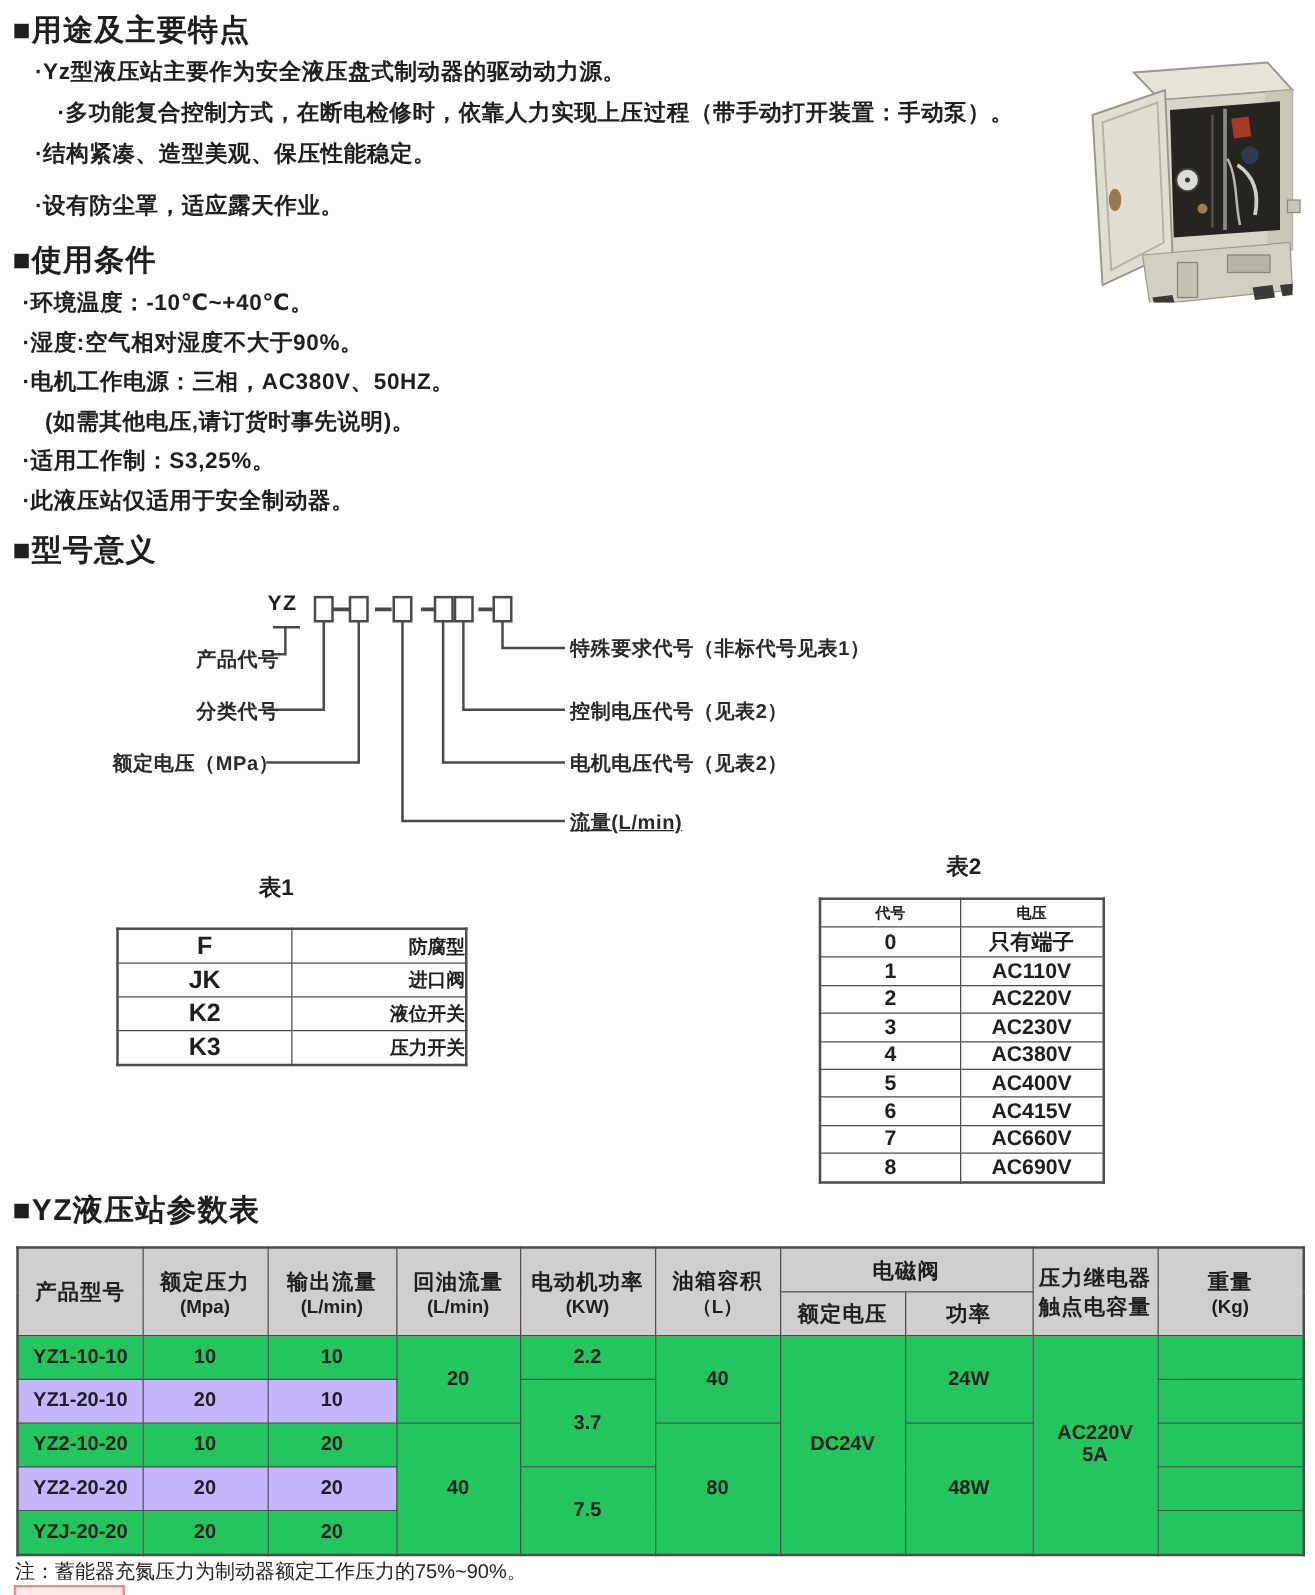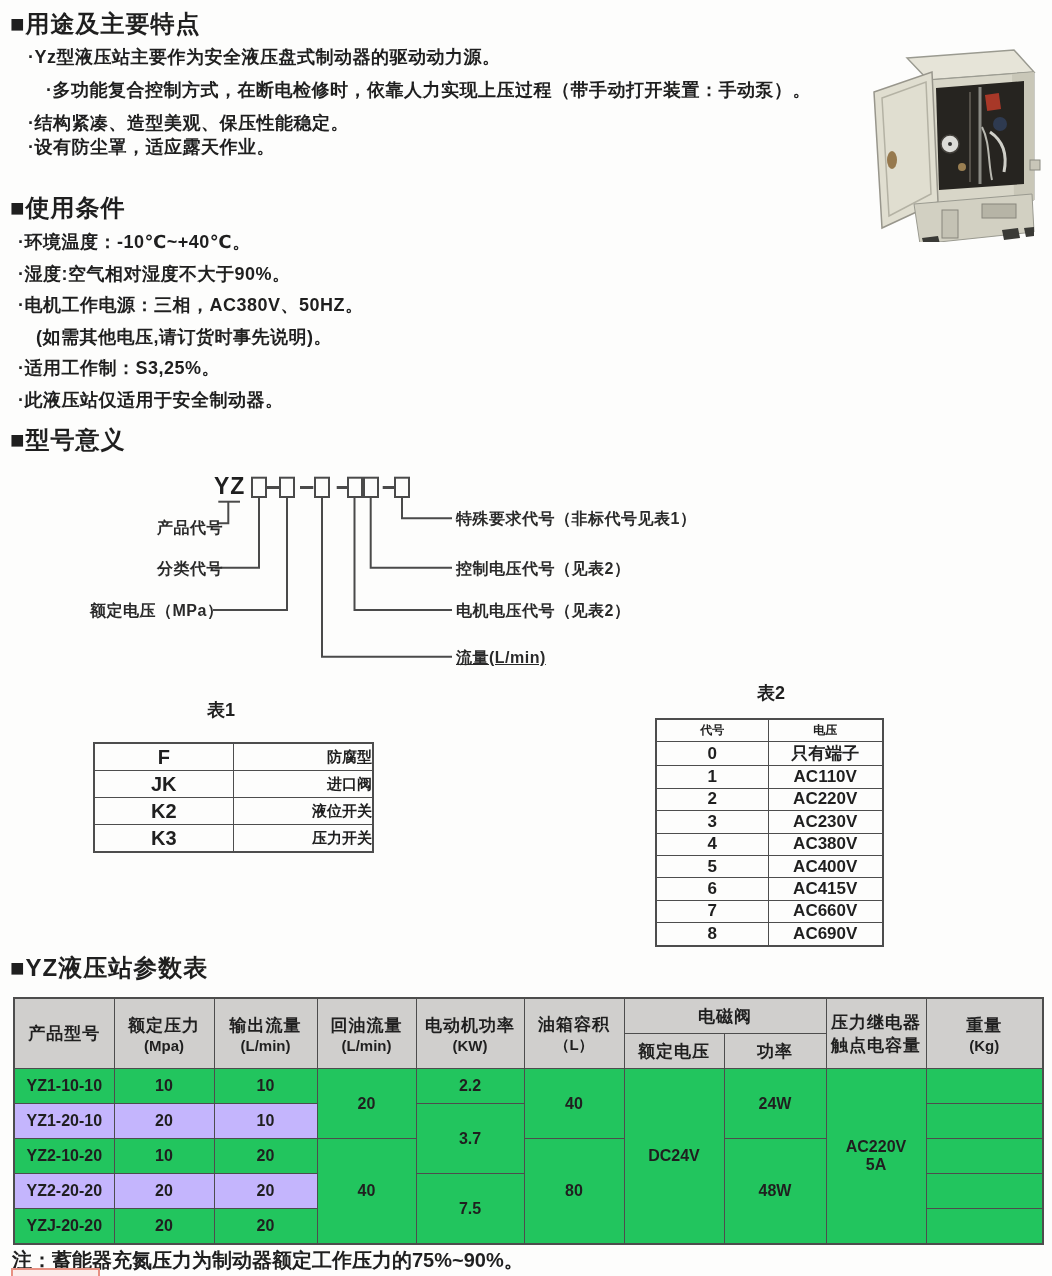--- a/index.html
+++ b/index.html
@@ -36,21 +36,21 @@
   svg{display:block;}
   .nowrap{white-space:nowrap;}
 </style>
 </head>
 <body>
 
 <div class="sec-title" style="top:8px;">■用途及主要特点</div>
 <div class="bullet" style="left:28px;top:45px;">·Yz型液压站主要作为安全液压盘式制动器的驱动动力源。</div>
 <div class="bullet" style="left:36px;top:78px;margin-left:10px;">·多功能复合控制方式，在断电检修时，依靠人力实现上压过程（带手动打开装置：手动泵）。</div>
 <div class="bullet" style="left:28px;top:111px;">·结构紧凑、造型美观、保压性能稳定。</div>
-<div class="bullet" style="left:28px;top:135px;text-align:center;">·设有防尘罩，适应露天作业。</div>
+<div class="bullet" style="left:28px;top:152px;text-align:center;">·设有防尘罩，适应露天作业。</div>
 
 <svg class="abs" style="left:862px;top:32px;" width="190" height="210" viewBox="0 0 190 210">
 
   <polygon points="45,26 152,18 172,40 66,48" fill="#e6e4d8" stroke="#9a9a90" stroke-width="1.5"></polygon>
 
   <polygon points="66,48 172,40 172,168 70,178" fill="#d8d6c8" stroke="#9a9a90" stroke-width="1"></polygon>
 
   <polygon points="150,42 172,40 172,168 152,170" fill="#c9c7b8"></polygon>
 
   <polygon points="74,56 162,49 162,152 77,158" fill="#262420"></polygon>
@@ -115,21 +115,21 @@
 
       <polyline points="322,42 322,201.7 452,201.7"></polyline>
 
       <polyline points="354.5,42 354.5,155 452,155"></polyline>
 
       <polyline points="370.7,42 370.7,112.7 452,112.7"></polyline>
 
       <polyline points="402,42 402,63.3 452,63.3"></polyline>
     </g>
   </svg>
-  <div class="abs" style="left:214px;top:18px;font-size:23px;font-weight:bold;letter-spacing:1px;">YZ</div>
+  <div class="abs" style="left:214px;top:18px;font-size:17px;font-weight:bold;letter-spacing:1px;">YZ</div>
   <div class="dlabel" style="left:157px;top:63px;">产品代号</div>
   <div class="dlabel" style="left:157px;top:104px;">分类代号</div>
   <div class="dlabel" style="left:90px;top:146px;">额定电压（MPa）</div>
   <div class="dlabel" style="left:456px;top:54px;">特殊要求代号（非标代号见表1）</div>
   <div class="dlabel" style="left:456px;top:104px;">控制电压代号（见表2）</div>
   <div class="dlabel" style="left:456px;top:146px;">电机电压代号（见表2）</div>
   <div class="dlabel" style="left:456px;top:193px;text-decoration:underline;">流量(L/min)</div>
 </div>
 
 <div class="caption" style="left:207px;top:698px;">表1</div>
@@ -308,15 +308,15 @@
   </tr>
   <tr>
     <td>YZJ-20-20</td>
     <td>20</td>
     <td>20</td>
     <td></td>
   </tr>
 </tbody>
   </table>
 
-<div class="abs nowrap" style="left:12px;top:1247px;font-size:20px;font-weight:bold;">注：蓄能器充氮压力为制动器额定工作压力的75%~90%。</div>
+<div class="abs nowrap" style="left:12px;top:1247px;font-size:16px;font-weight:normal;">注：蓄能器充氮压力为制动器额定工作压力的75%~90%。</div>
 
 <div class="abs" style="left:11px;top:1268px;width:85px;height:12px;border:2px solid #e89082;background:#fbecea;"></div>
 
 </body></html>

